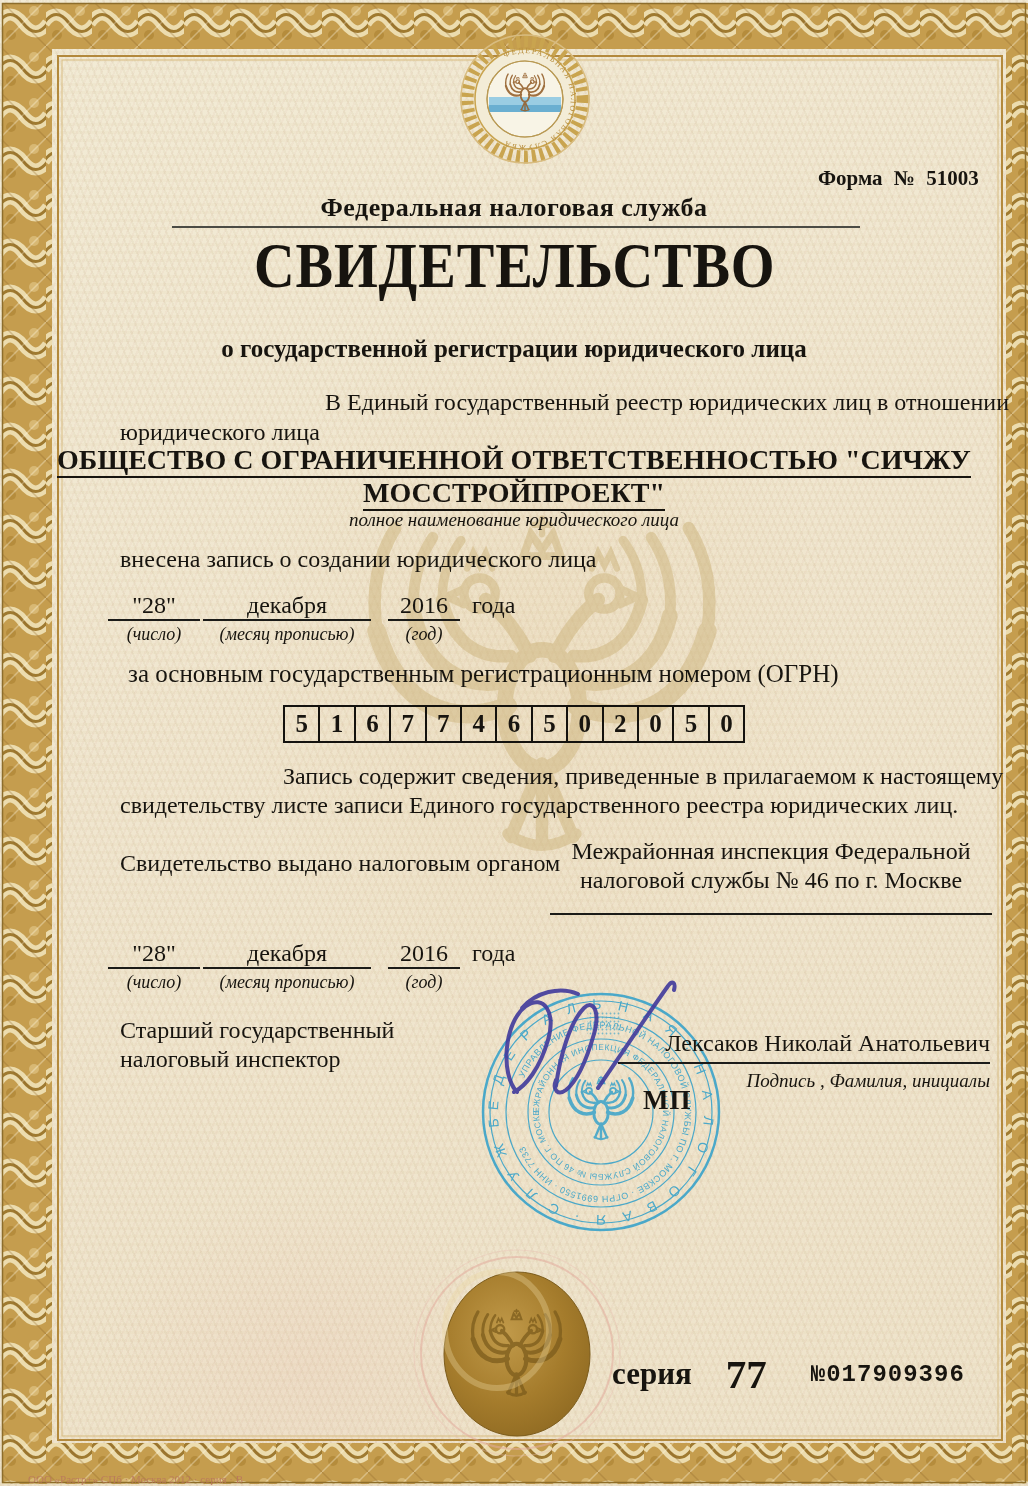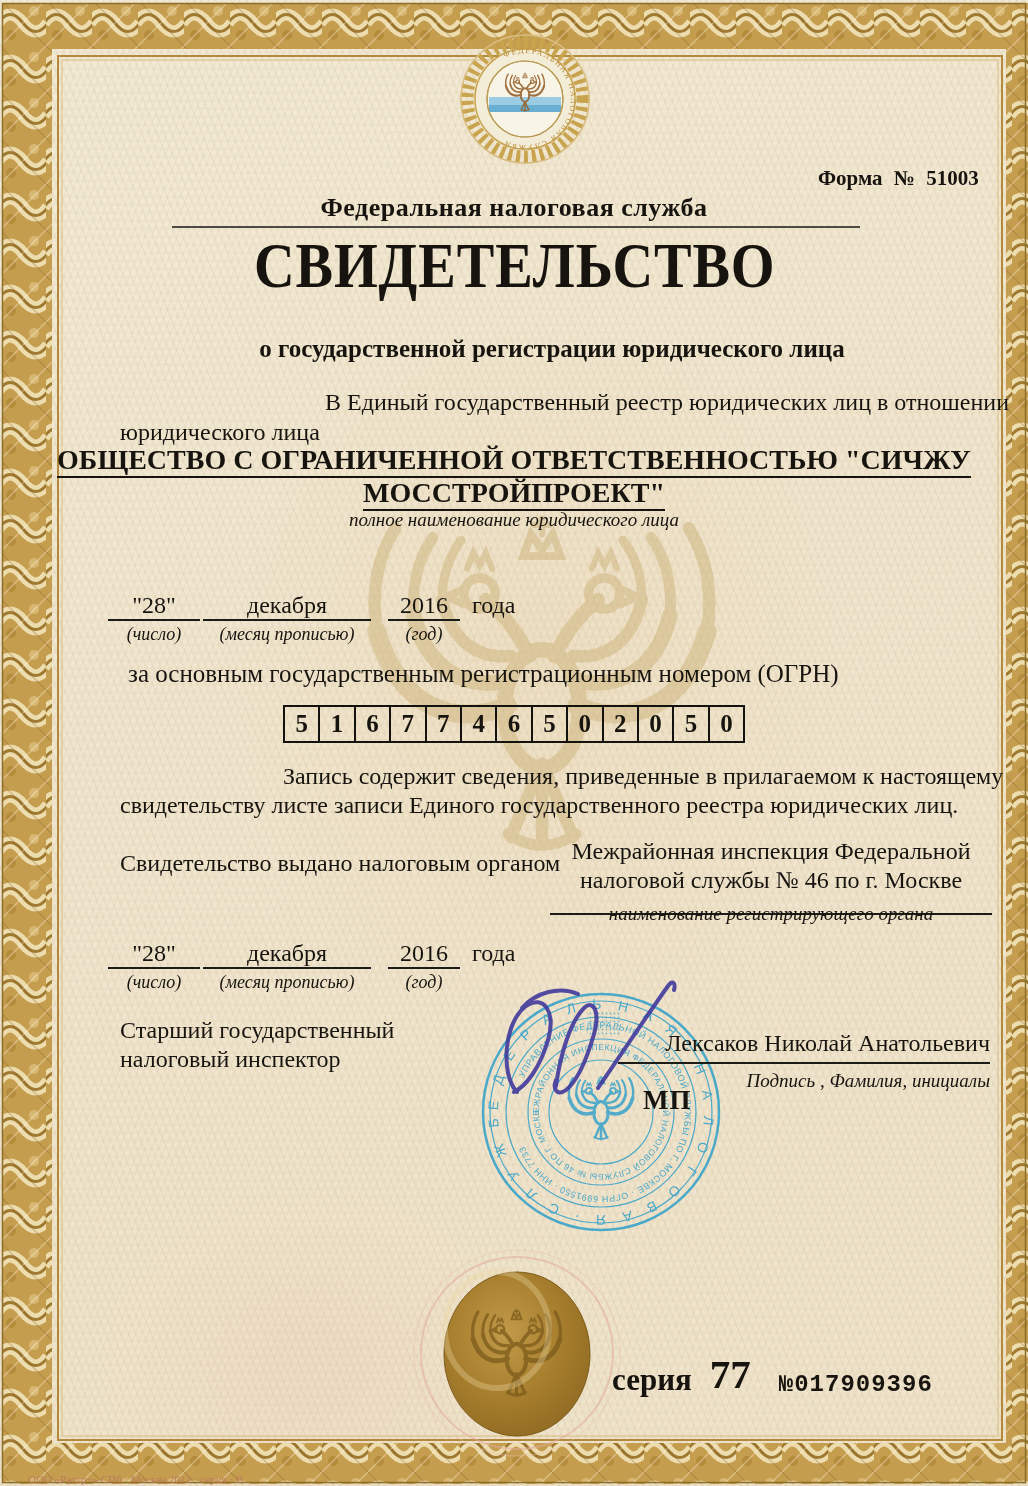--- a/index.html
+++ b/index.html
@@ -14,21 +14,21 @@
       repeating-linear-gradient(0deg, rgba(221,204,163,.13) 0 3px, rgba(0,0,0,0) 3px 8px),
       linear-gradient(160deg,#f2ebd5 0%,#f0e6cf 45%,#eee3ca 100%);
   }
   .bg-svg,.sig-svg{position:absolute;left:0;top:0;width:1028px;height:1486px;}
   .bg-svg{z-index:1;} .txt{z-index:3;} .sig-svg{z-index:4;pointer-events:none;}
   .txt{position:absolute;}
   .form-label{left:818px;top:166px;font-size:21px;font-weight:bold;word-spacing:6px;}
   .agency{left:60px;width:908px;top:193px;font-size:26px;font-weight:bold;text-align:center;letter-spacing:.5px;}
   .rule{left:172px;top:226px;width:688px;height:0;border-top:2px solid #4b4b44;}
   .title{left:0;width:1028px;top:229px;font-size:64px;font-weight:bold;text-align:center;letter-spacing:1px;transform:scaleX(.88);transform-origin:520px 0;}
-  .subtitle{left:60px;width:908px;top:335px;font-size:25px;font-weight:bold;text-align:center;padding-left:38px;}
+  .subtitle{left:60px;width:908px;top:335px;font-size:25px;font-weight:bold;text-align:center;}
   .line24{font-size:24px;line-height:29px;}
   .intro1{left:325px;top:388px;}
   .intro2{left:120px;top:418px;}
   .company{left:40px;width:948px;text-align:center;font-size:28px;font-weight:bold;}
   .company .u{border-bottom:2px solid #17140f;padding-bottom:1px;}
   .comp1{top:444px;} .comp2{top:477px;}
   .company-caption{left:40px;width:948px;top:509px;font-size:19px;font-style:italic;text-align:center;}
   .record{left:120px;top:545px;}
   .date-row{left:0;width:1028px;height:62px;}
   .df{position:absolute;text-align:center;top:0;}
@@ -42,21 +42,21 @@
   .ogrn-row .cell:last-child{border-right:none;}
   .note1{left:283px;top:762px;}
   .note2{left:120px;top:791px;}
   .issued{left:120px;top:849px;}
   .authority{left:550px;width:442px;top:837px;font-size:24px;line-height:29px;text-align:center;border-bottom:2px solid #1b1b18;padding-bottom:18px;}
   .authority-caption{left:550px;width:442px;top:903px;font-size:19px;font-style:italic;text-align:center;}
   .officer1{left:120px;top:1016px;} .officer2{left:120px;top:1045px;}
   .name-block{left:618px;width:372px;top:1030px;text-align:right;border-bottom:2px solid #1b1b18;padding-bottom:6px;font-size:24px;line-height:26px;}
   .sign-caption{left:618px;width:372px;top:1070px;font-size:19px;font-style:italic;text-align:right;padding-right:4px;}
   .mp{left:643px;top:1085px;font-size:27px;font-weight:bold;letter-spacing:1px;}
-  .series-row{left:612px;top:1350px;display:flex;align-items:flex-end;}
+  .series-row{left:612px;top:1350px;display:flex;align-items:center;gap:16px;}
   .series-label{font-size:31px;font-weight:bold;margin-right:18px;}
   .series-region{font-size:41px;font-weight:bold;margin-right:28px;}
   .series-number{font-family:Liberation Mono, monospace;font-size:24px;font-weight:bold;letter-spacing:1px;}
   .imprint{left:28px;top:1473px;font-size:11px;color:rgba(186,118,94,.85);}
 </style>
 </head>
 <body>
 
 <div class="page">
 
@@ -173,20 +173,21 @@
   <div class="txt title">СВИДЕТЕЛЬСТВО</div>
   <div class="txt subtitle">о государственной регистрации юридического лица</div>
 
   <div class="txt line24 intro1">В Единый государственный реестр юридических лиц в отношении</div>
   <div class="txt line24 intro2">юридического лица</div>
 
   <div class="txt company comp1"><span class="u">ОБЩЕСТВО С ОГРАНИЧЕННОЙ ОТВЕТСТВЕННОСТЬЮ "СИЧЖУ</span></div>
   <div class="txt company comp2"><span class="u">МОССТРОЙПРОЕКТ"</span></div>
   <div class="txt company-caption">полное наименование юридического лица</div>
 
+  <div class="txt line24 record">внесена запись о создании юридического лица</div>
 
   <div class="txt date-row" style="top:592px;">
     <div class="df df-day">
       <div class="v">"28"</div>
       <div class="c">(число)</div>
     </div>
     <div class="df df-month">
       <div class="v">декабря</div>
       <div class="c">(месяц прописью)</div>
     </div>
@@ -215,21 +216,20 @@
   </div>
 
   <div class="txt line24 note1">Запись содержит сведения, приведенные в прилагаемом к настоящему</div>
   <div class="txt line24 note2">свидетельству листе записи Единого государственного реестра юридических лиц.</div>
 
   <div class="txt line24 issued">Свидетельство выдано налоговым органом</div>
   <div class="txt authority">
     <div>Межрайонная инспекция Федеральной</div>
     <div>налоговой службы № 46 по г. Москве</div>
   </div>
-  <div class="txt authority-caption">наименование регистрирующего органа</div>
 
   <div class="txt date-row" style="top:940px;">
     <div class="df df-day">
       <div class="v">"28"</div>
       <div class="c">(число)</div>
     </div>
     <div class="df df-month">
       <div class="v">декабря</div>
       <div class="c">(месяц прописью)</div>
     </div>

